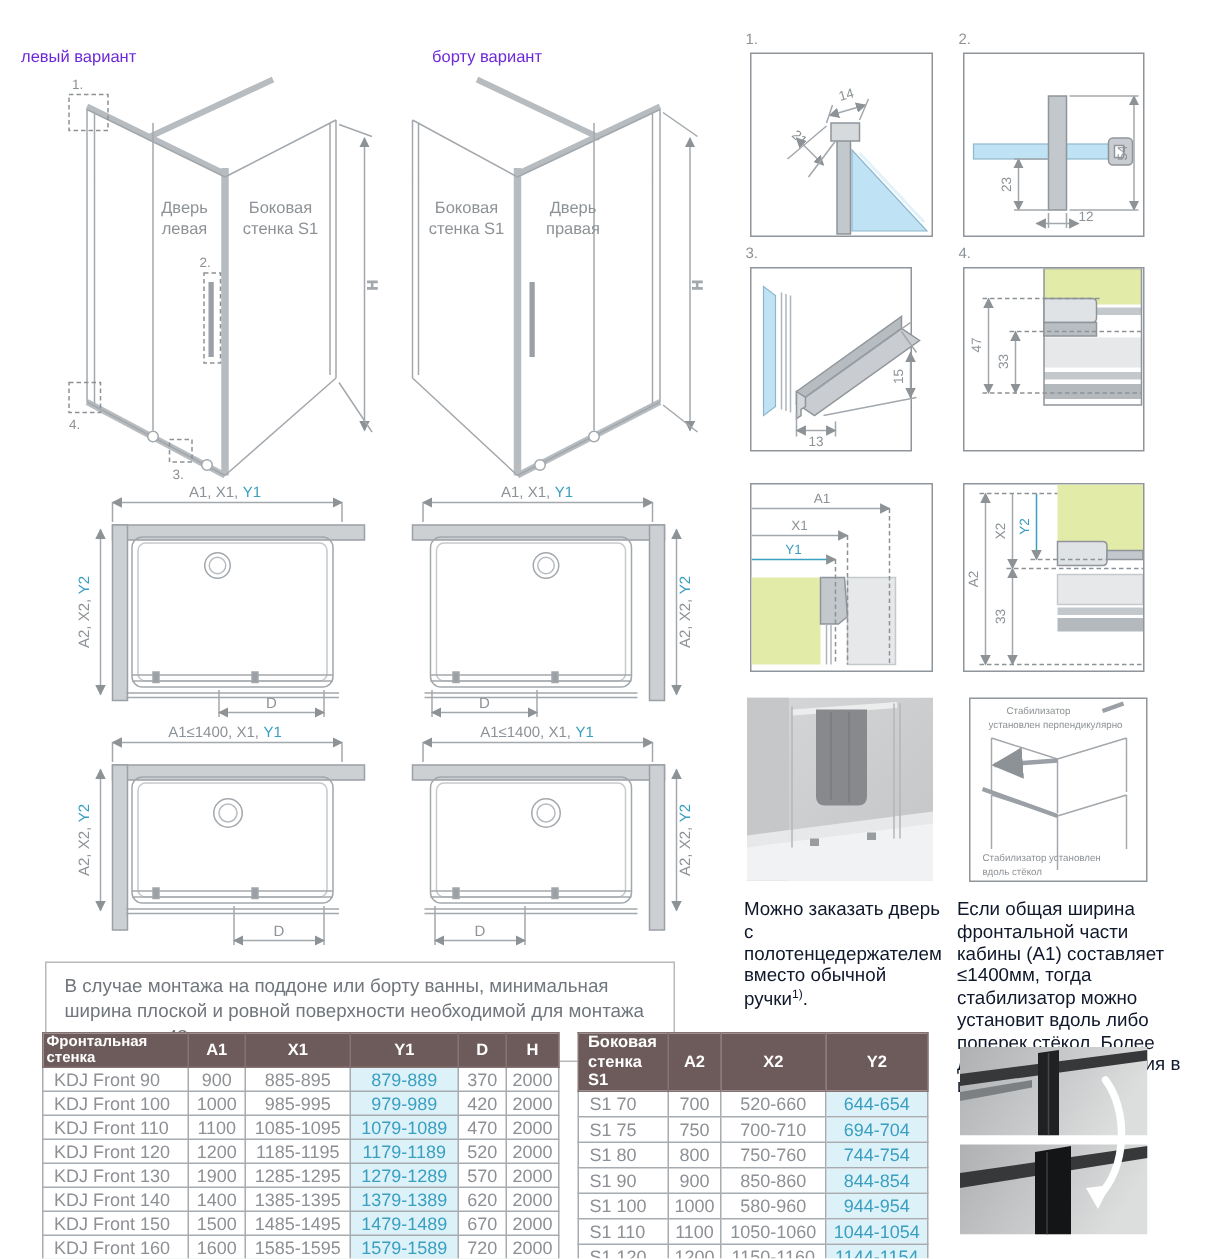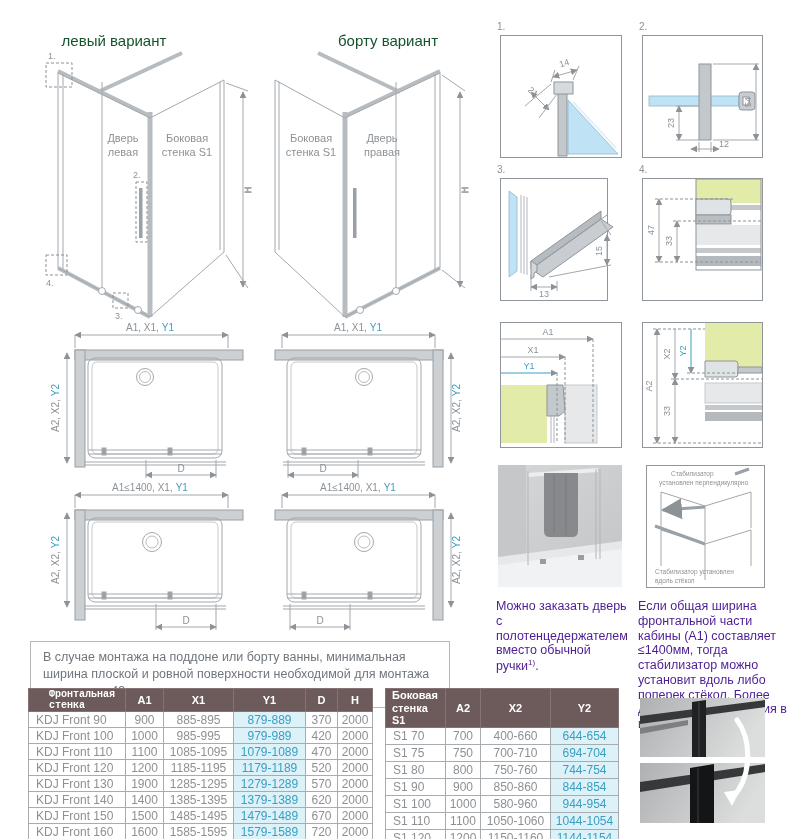--- a/index.html
+++ b/index.html
@@ -1,41 +1,41 @@
 <!DOCTYPE html>
 <html><head>
 <meta charset="utf-8">
 <style>
   html,body{margin:0;padding:0;background:#fff;}
   .page{position:relative;width:804px;height:839px;background:#fff;overflow:hidden;
         font-family:"Liberation Sans",sans-serif;color:#8d9296;}
   .abs{position:absolute;}
-  .title{font-size:15px;color:#14532d;text-align:center;width:200px;}
+  .title{font-size:11px;color:#6d28d9;width:200px;}
   .panel{position:absolute;border:1px solid #8f959a;background:#fff;box-sizing:border-box;}
   .pnum{position:absolute;font-size:10px;color:#8d9296;}
   svg{display:block;}
   svg text{font-family:"Liberation Sans",sans-serif;}
   .dimtext{font-size:9px;fill:#8d9296;}
   .lbl{font-size:11px;fill:#8d9296;}
   .teal{fill:#3a9fc0;}
   .dash{stroke:#8d9296;stroke-dasharray:3,2;fill:none;stroke-width:1;}
   .thin{stroke:#a3a8ad;stroke-width:1;fill:none;}
   .bar{stroke:#b7bcc1;fill:none;}
-  .caption{position:absolute;font-size:12.5px;line-height:1.18;color:#4c1d95;}
+  .caption{position:absolute;font-size:12.5px;line-height:1.18;color:#0f172a;}
   .notebox{position:absolute;left:30px;top:641px;width:420px;box-sizing:border-box;
            border:1px solid #b6babd;padding:7px 12px;font-size:12.5px;line-height:1.35;color:#70767c;}
   table.dtable{position:absolute;border-collapse:collapse;table-layout:fixed;background:#fff;}
   table.dtable th{background:#6d5b5b;color:#fff;font-weight:bold;font-size:11px;
                   border:1px solid #857272;padding:0 2px;}
   table.dtable td{border:1px solid #a6acb0;text-align:center;font-size:12px;color:#8d9094;padding:0 2px;
                   white-space:nowrap;overflow:hidden;}
   #front-table{left:28px;top:688px;width:344px;}
   #front-table th{height:21px;}
   #front-table td{height:15px;}
-  #front-table th.h-name{font-size:10px;text-align:left;padding-left:20px;font-family:Liberation Mono, monospace;}
+  #front-table th.h-name{font-size:10px;text-align:left;padding-left:2px;}
   #side-table{left:385px;top:688px;width:233px;}
   #side-table th{height:29px;}
   #side-table td{height:16px;}
   #side-table th.h-name{font-size:11px;text-align:left;padding-left:6px;line-height:1.15;}
   td.name{text-align:left !important;padding-left:7px !important;}
   td.y1{color:#3a9fc0 !important;background:#ddf1f8;}
   sup{font-size:8px;}
 </style>
 </head>
 <body>
@@ -551,21 +551,21 @@
       <th class="h-name">Боковая стенка S1</th>
       <th>A2</th>
       <th>X2</th>
       <th>Y2</th>
     </tr>
   </thead>
   <tbody>
         <tr>
           <td class="name">S1 70</td>
           <td>700</td>
-          <td>400-660</td>
+          <td>520-660</td>
           <td class="y1">644-654</td>
         </tr>
         <tr>
           <td class="name">S1 75</td>
           <td>750</td>
           <td>700-710</td>
           <td class="y1">694-704</td>
         </tr>
         <tr>
           <td class="name">S1 80</td>

